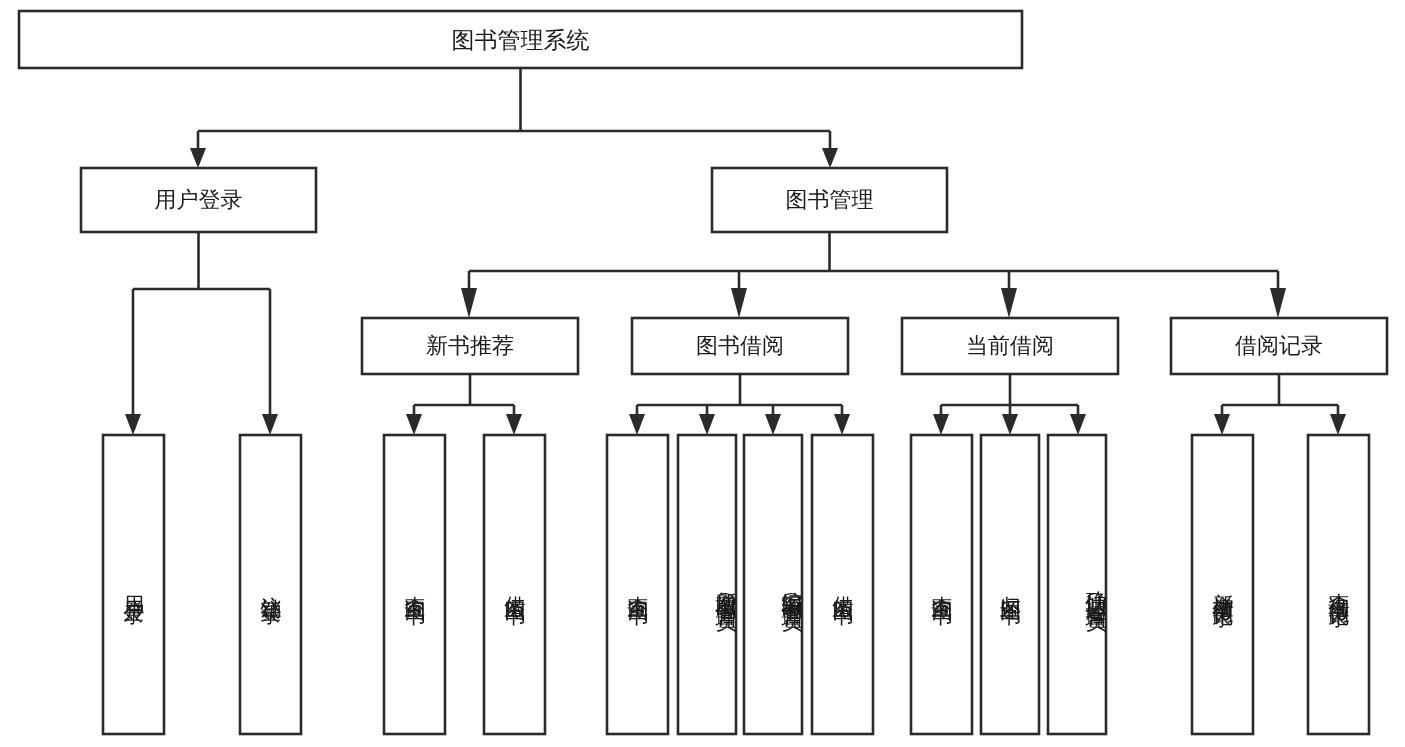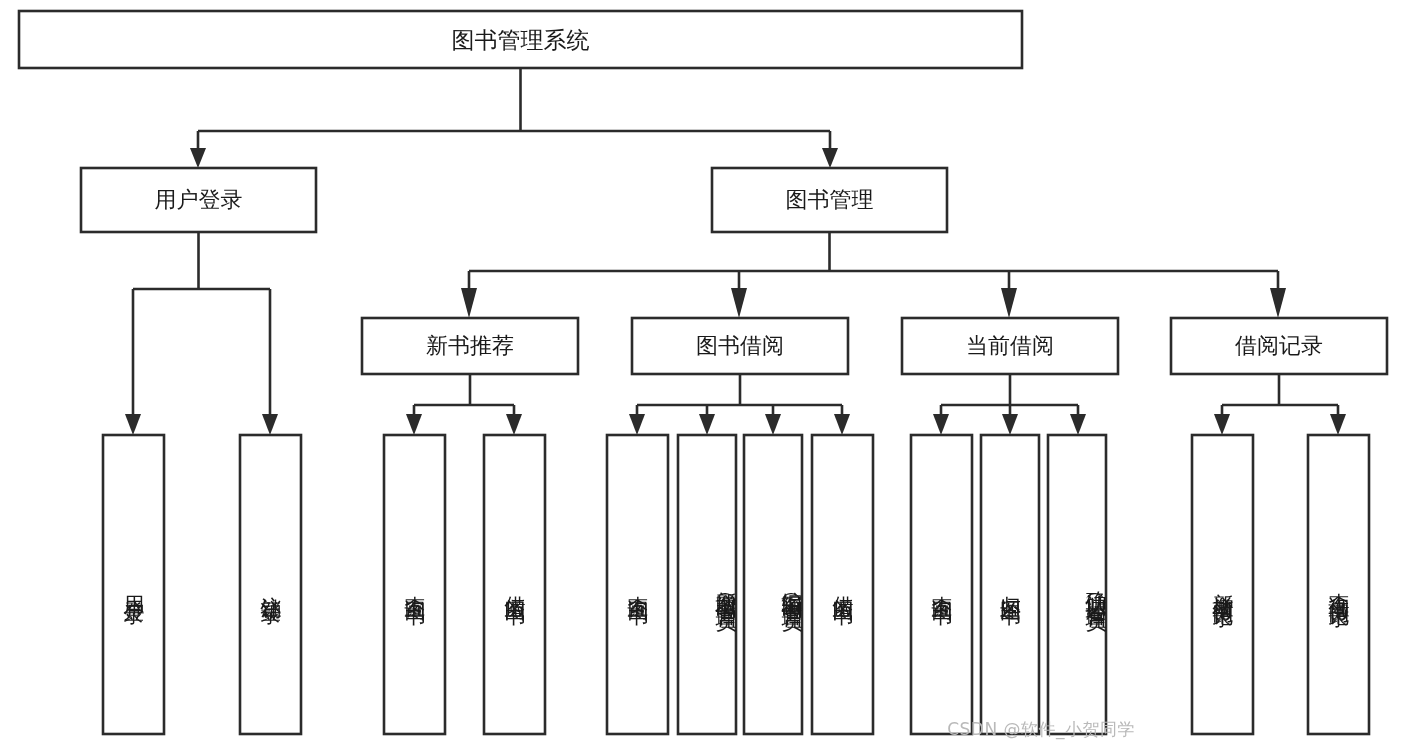--- a/index.html
+++ b/index.html
@@ -227,15 +227,14 @@
   <div class="leaf-label" style="left:744px; top:441px; width:58px; height:293px; display:flex; align-items:flex-start; justify-content:center;">编辑图书（管理员）</div>
   <div class="leaf-label" style="left:812px; top:435px; width:61px; height:299px; display:flex; align-items:center; justify-content:center;">借阅图书</div>
 
   <div class="leaf-label" style="left:911px; top:435px; width:61px; height:299px; display:flex; align-items:center; justify-content:center;">查询图书</div>
   <div class="leaf-label" style="left:981px; top:435px; width:58px; height:299px; display:flex; align-items:center; justify-content:center;">归还图书</div>
   <div class="leaf-label" style="left:1048px; top:441px; width:58px; height:293px; display:flex; align-items:flex-start; justify-content:center;">确认归还（管理员）</div>
 
   <div class="leaf-label" style="left:1192px; top:435px; width:61px; height:299px; display:flex; align-items:center; justify-content:center;">新增借阅记录</div>
   <div class="leaf-label" style="left:1308px; top:435px; width:61px; height:299px; display:flex; align-items:center; justify-content:center;">查询借阅记录</div>
 
-  <div class="watermark">CSDN @软件_小贺同学</div>
 
 </div>
 
 </body></html>

